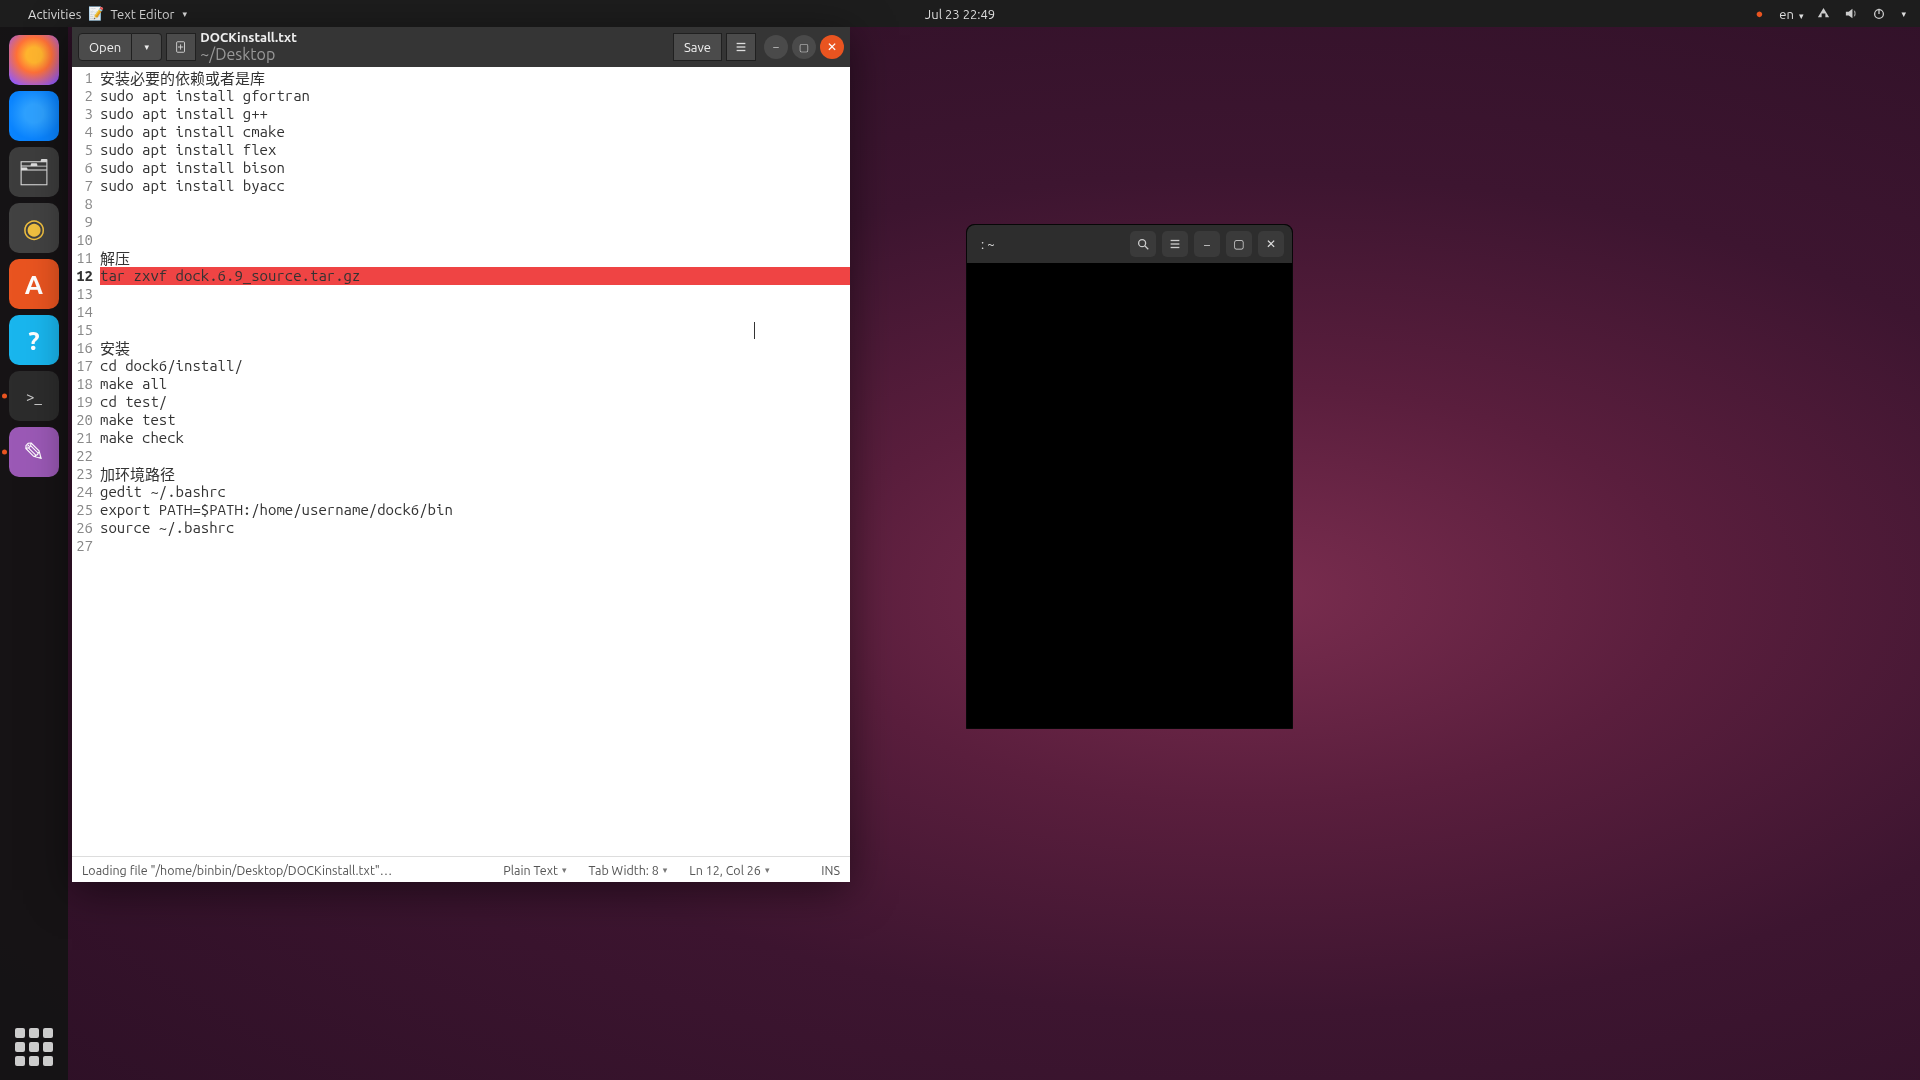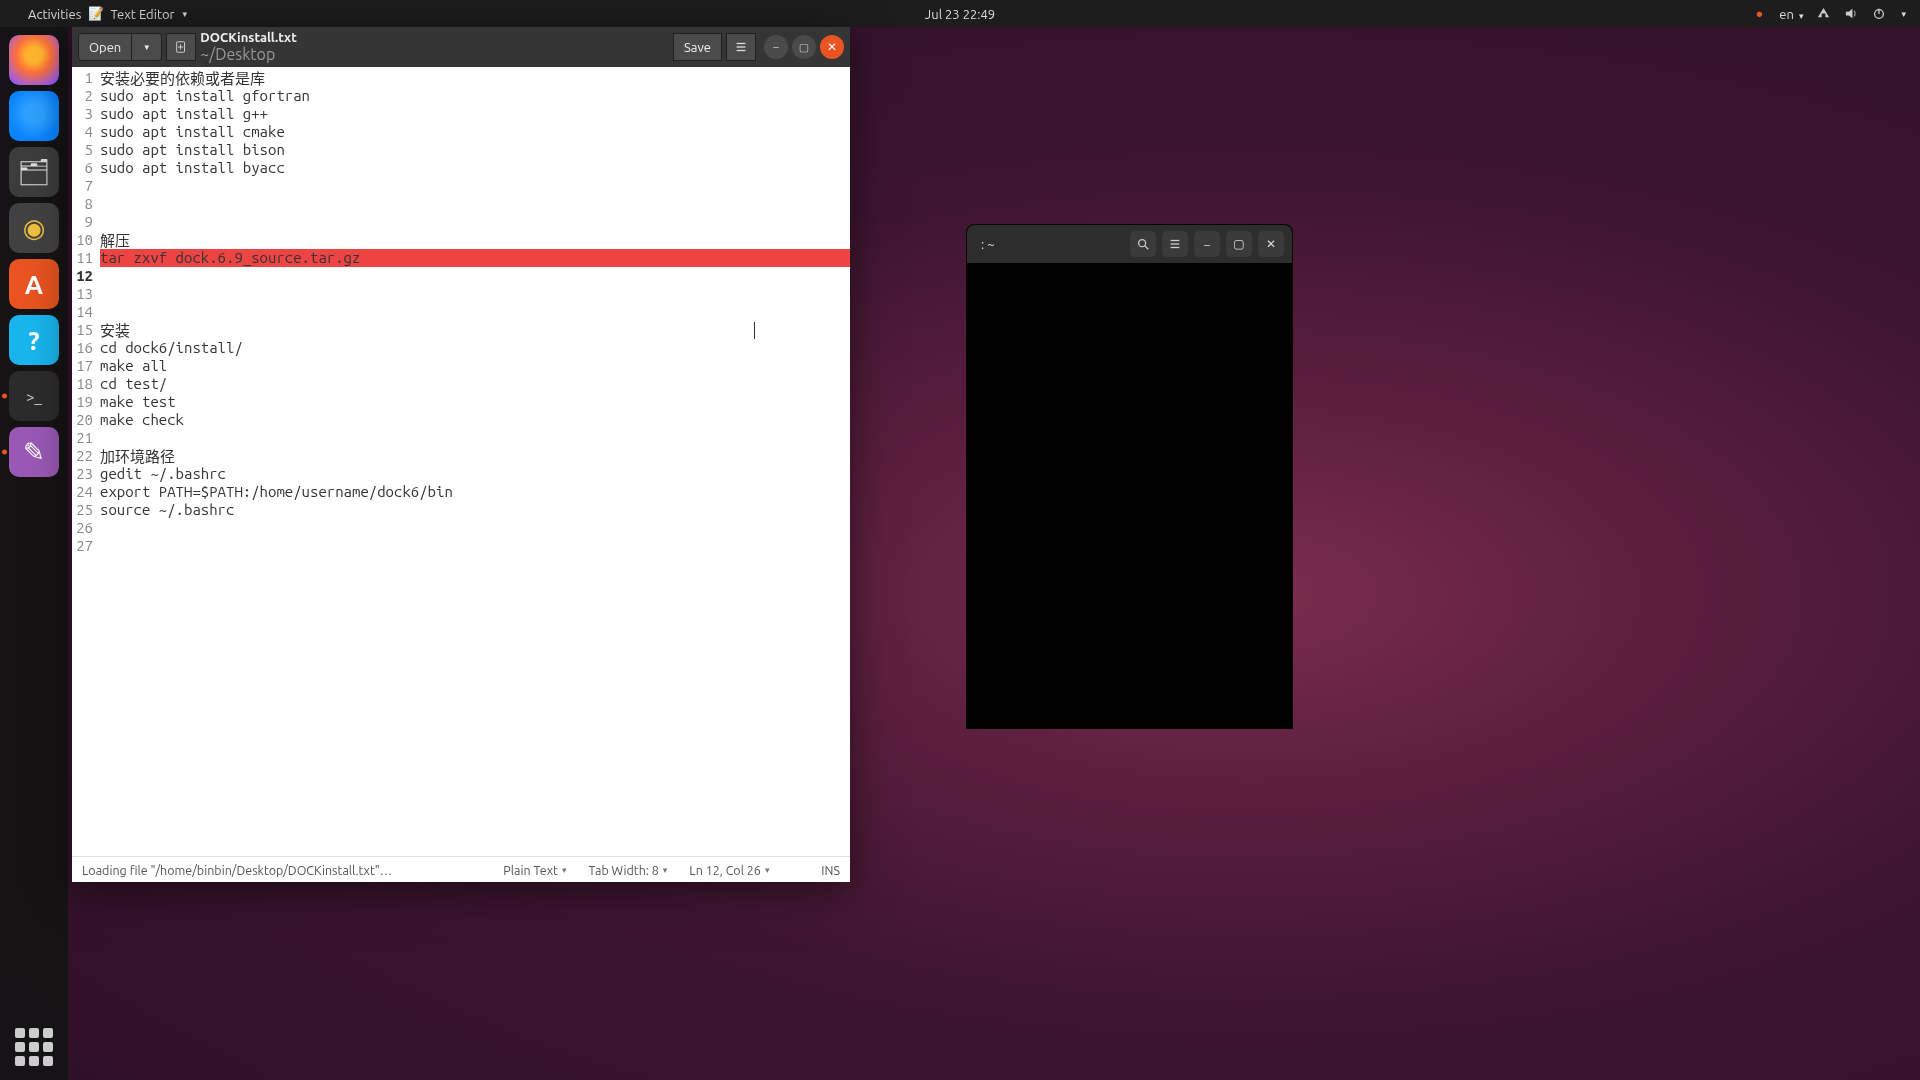--- a/index.html
+++ b/index.html
@@ -286,20 +286,21 @@
         <div class="ln">25</div>
         <div class="ln">26</div>
         <div class="ln">27</div>
       </div>
     <div class="code" id="code">
       <div class="text-cursor"></div>
     <div class="line"><span class="cjk">安装必要的依赖或者是库</span></div>
         <div class="line">sudo apt install gfortran</div>
         <div class="line">sudo apt install g++</div>
         <div class="line">sudo apt install cmake</div>
+        <div class="line">sudo apt install flex</div>
         <div class="line">sudo apt install bison</div>
         <div class="line">sudo apt install byacc</div>
         <div class="line"></div>
         <div class="line"></div>
         <div class="line"></div>
         <div class="line"><span class="cjk">解压</span></div>
         <div class="line current">tar zxvf dock.6.9_source.tar.gz</div>
         <div class="line"></div>
         <div class="line"></div>
         <div class="line"></div>

